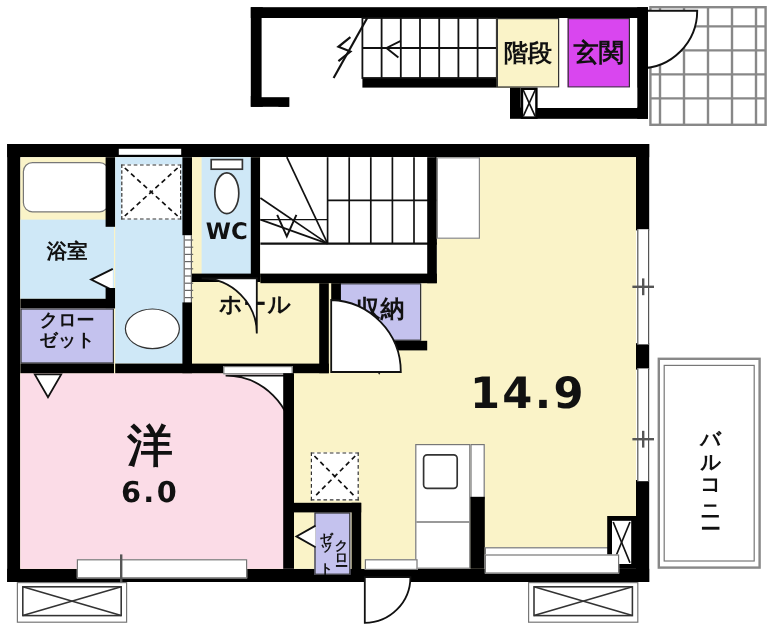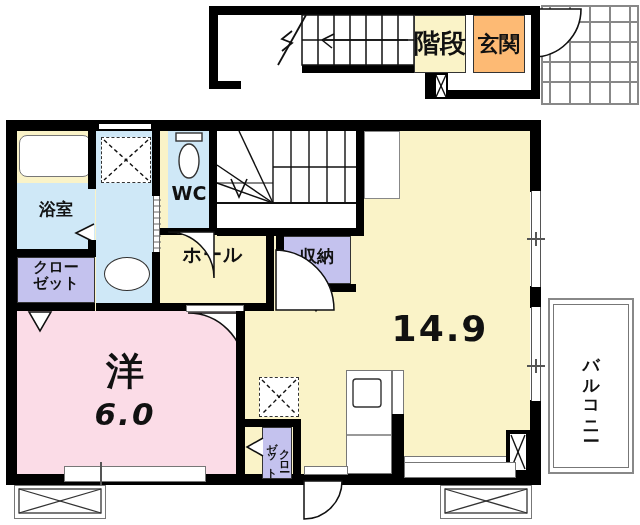--- a/index.html
+++ b/index.html
@@ -73,24 +73,24 @@
     </svg>
   </div>
   <div class="abs" style="left:318px;top:34px;width:92px;height:20px;">
     <svg width="92" height="20">
       <path d="M90,6 L6,6" stroke="#111" stroke-width="1.6" fill="none"></path>
       <path d="M4,6 L16,0 M4,6 L14,14" stroke="#111" stroke-width="1.6" fill="none"></path>
     </svg>
   </div>
 
   <div class="abs room" style="left:414px;top:15px;width:52px;height:58px;background:#faf3c8;border:1.5px solid #333;">
-    <span class="lbl" style="font-size:26px;">階段</span>
-  </div>
-
-  <div class="abs room" style="left:473px;top:15px;width:52px;height:58px;background:#fdba74;border:1.5px solid #333;">
+    <span class="lbl" style="font-size:20px;">階段</span>
+  </div>
+
+  <div class="abs room" style="left:473px;top:15px;width:52px;height:58px;background:#d946ef;border:1.5px solid #333;">
     <span class="lbl" style="font-size:21px;">玄関</span>
   </div>
 
   <div class="abs" style="left:434px;top:73px;width:97px;height:17px;background:#ffffff;"></div>
 
   <div class="abs" style="left:434px;top:73px;width:14px;height:26px;background:#000;">
     <svg width="14" height="26">
       <rect x="2" y="2" width="10" height="22" fill="#ffffff"></rect>
       <line x1="2" y1="2" x2="12" y2="24" stroke="#111" stroke-width="1.4"></line>
       <line x1="12" y1="2" x2="2" y2="24" stroke="#111" stroke-width="1.4"></line>
@@ -109,21 +109,21 @@
   <div class="abs" style="left:17px;top:311px;width:227px;height:163px;background:#fbdce7;"></div>
 
   <div class="abs" style="left:360px;top:310px;width:160px;height:40px;text-align:center;">
     <span class="lbl" style="font-size:36px;letter-spacing:2px;">14.9</span>
   </div>
 
   <div class="abs" style="left:80px;top:352px;width:90px;height:44px;text-align:center;">
     <span class="lbl" style="font-size:38px;">洋</span>
   </div>
   <div class="abs" style="left:55px;top:398px;width:140px;height:44px;text-align:center;">
-    <span class="lbl" style="font-size:31px;letter-spacing:2px;font-style:italic;">6.0</span>
+    <span class="lbl" style="font-size:24px;letter-spacing:2px;">6.0</span>
   </div>
 
   <div class="abs" style="left:160px;top:228px;width:106px;height:76px;background:#faf3c8;"></div>
   <div class="abs" style="left:160px;top:245px;width:106px;height:26px;text-align:center;">
     <span class="lbl" style="font-size:19px;letter-spacing:1px;">ホール</span>
   </div>
 
   <div class="abs" style="left:17px;top:183px;width:78px;height:66px;background:#cfe8f7;"></div>
   <div class="abs box" style="left:19px;top:135px;width:72px;height:42px;border-radius:8px;"></div>
   <div class="abs" style="left:17px;top:200px;width:78px;height:26px;text-align:center;">
@@ -221,21 +221,21 @@
       <line x1="0" y1="52" x2="56" y2="52" stroke="#111" stroke-width="1.2"></line>
     </svg>
   </div>
   <div class="abs wall" style="left:217px;top:228px;width:147px;height:8px;"></div>
   <div class="abs wall" style="left:356px;top:131px;width:8px;height:105px;"></div>
 
   <div class="abs" style="left:364px;top:131px;width:36px;height:68px;background:#ffffff;border:1.2px solid #888;"></div>
 
   <div class="abs" style="left:283px;top:236px;width:68px;height:48px;background:#c4c2ee;border:1.5px solid #333;"></div>
   <div class="abs" style="left:283px;top:247px;width:68px;height:26px;text-align:center;">
-    <span class="lbl" style="font-size:17px;">収納</span>
+    <span class="lbl" style="font-size:20px;">収納</span>
   </div>
   <div class="abs wall" style="left:276px;top:236px;width:8px;height:56px;"></div>
   <div class="abs wall" style="left:276px;top:284px;width:80px;height:8px;"></div>
 
   <div class="abs" style="left:304px;top:292px;width:24px;height:20px;">
     <svg width="24" height="20">
       <path d="M1,1 L23,1 L12,19 Z" fill="#ffffff" stroke="#111" stroke-width="1.4"></path>
     </svg>
   </div>
 

